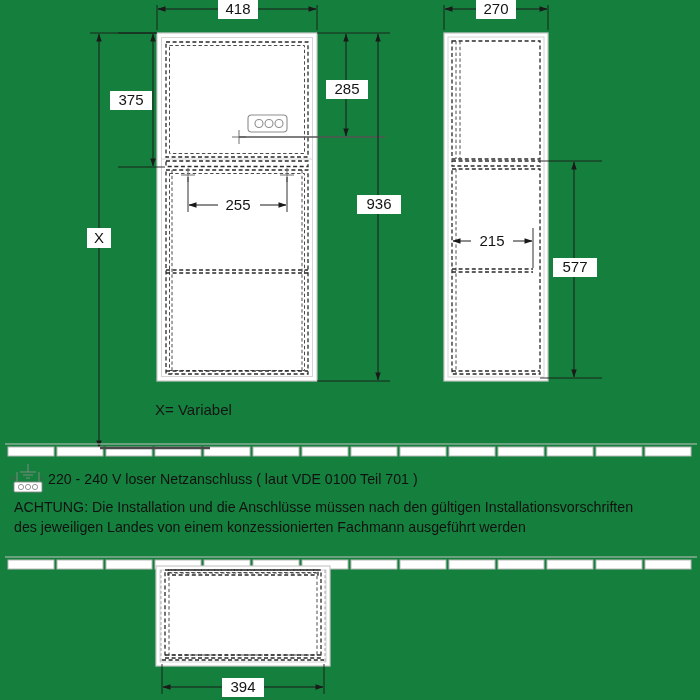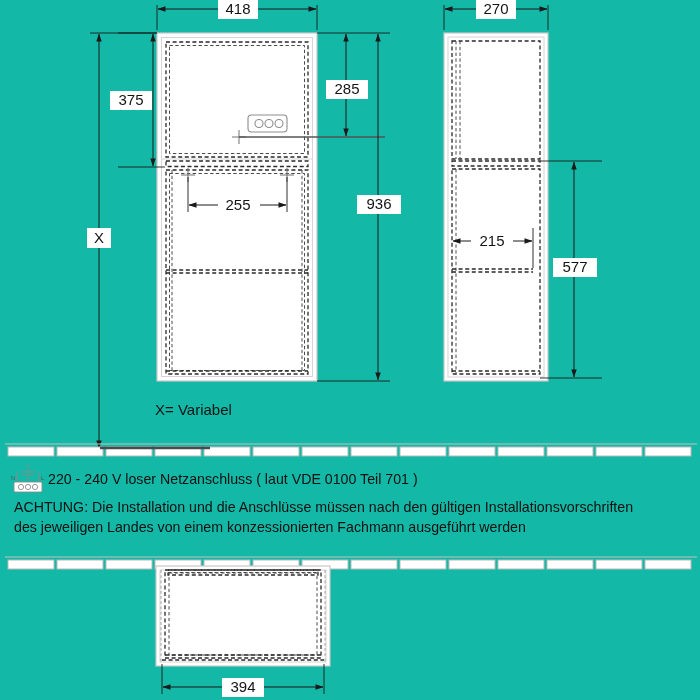--- a/index.html
+++ b/index.html
@@ -8,21 +8,21 @@
     background: #ffffff;
   }
   body {
     font-family: "Liberation Sans", sans-serif;
     color: #1a1a1a;
   }
   #sheet {
     position: relative;
     width: 700px;
     height: 700px;
-    background: #14b8a6;
+    background: #15803d;
     overflow: hidden;
   }
   svg#drawing {
     position: absolute;
     left: 0;
     top: 0;
     width: 700px;
     height: 700px;
   }
   .dimtext {

